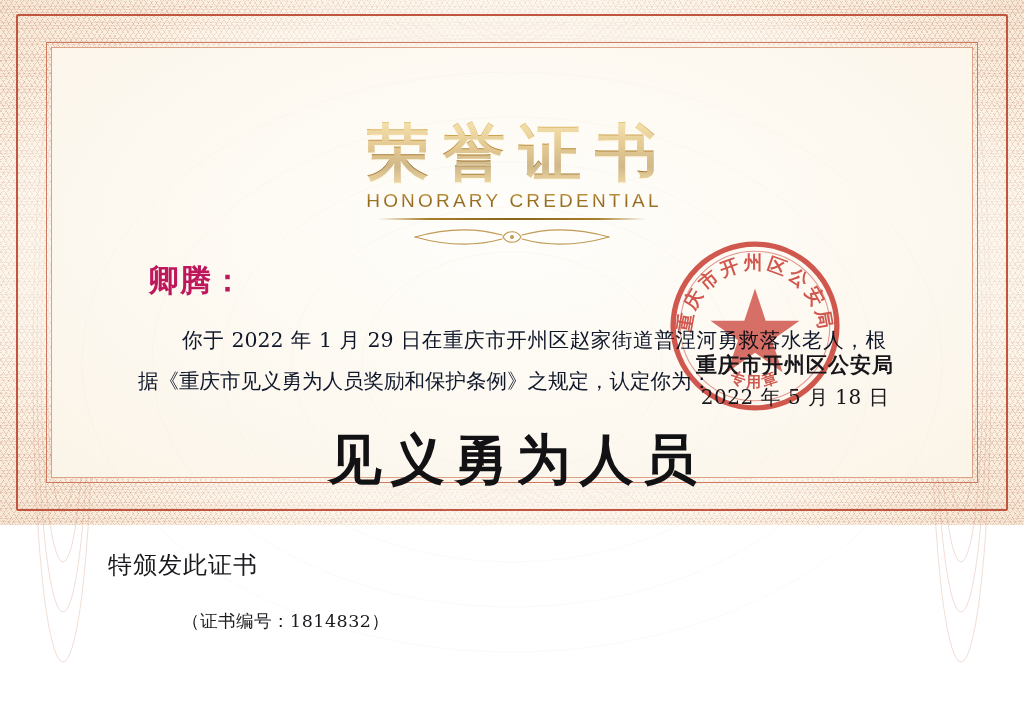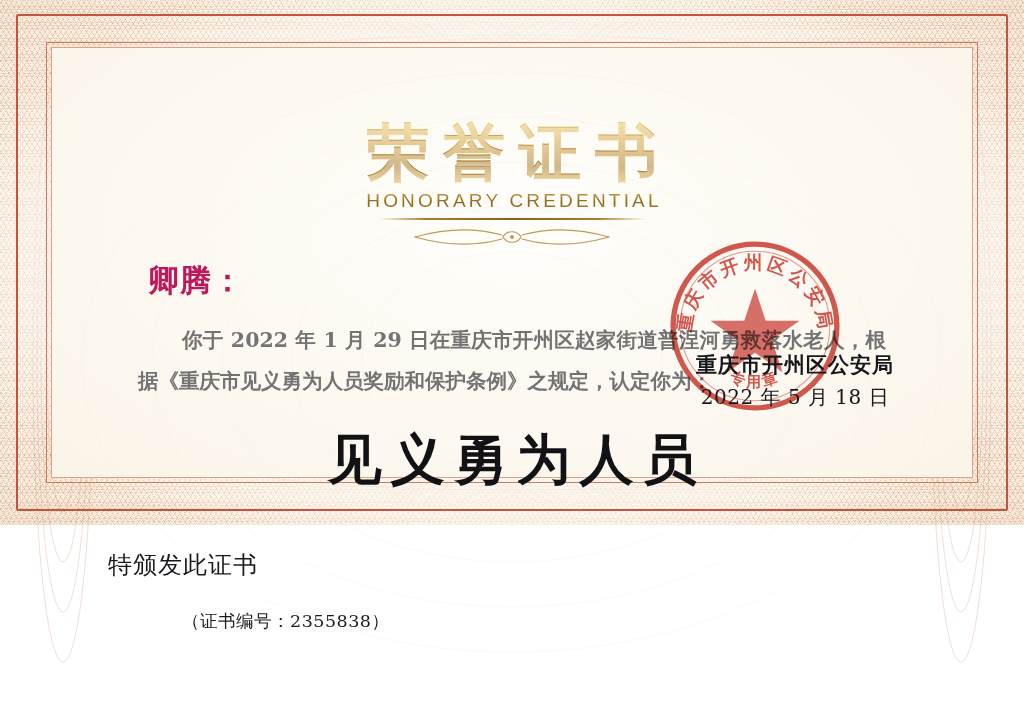--- a/index.html
+++ b/index.html
@@ -143,23 +143,23 @@
     color: #be185d;
     letter-spacing: 1px;
   }
 
   .body-text {
     margin-top: 18px;
     margin-left: 30px;
     margin-right: 30px;
     font-family: "DejaVu Serif", serif;
     font-size: 20.5px;
-    font-weight: bold;
+    font-weight: normal;
     line-height: 2.0;
-    color: #737373;
+    color: #0f172a;
     text-indent: 44px;
     text-align: justify;
   }
 
   .award-title {
     margin-top: 22px;
     text-align: center;
     font-family: "DejaVu Serif", serif;
     font-size: 54px;
     font-weight: bold;
@@ -335,21 +335,21 @@
     </div>
 
     <div class="recipient">卿腾：</div>
 
     <div class="body-text">你于 2022 年 1 月 29 日在重庆市开州区赵家街道普涅河勇救落水老人，根据《重庆市见义勇为人员奖励和保护条例》之规定，认定你为：</div>
 
     <div class="award-title">见义勇为人员</div>
 
     <div class="grant-line">特颁发此证书</div>
 
-    <div class="cert-number">（证书编号：2355838）</div>
+    <div class="cert-number">（证书编号：1814832）</div>
 
     <svg class="seal" viewBox="0 0 200 200">
       <g stroke="#c8342a" fill="none">
         <circle cx="100" cy="100" r="92" stroke-width="6"></circle>
         <circle cx="100" cy="100" r="84" stroke-width="1.2" opacity="0.6"></circle>
       </g>
       <path d="M100 58 L112 94 L150 94 L119 116 L131 152 L100 130 L69 152 L81 116 L50 94 L88 94 Z" fill="#c8342a" opacity="0.85"></path>
       <path id="sealTopArc" d="M 28 108 A 72 72 0 0 1 172 108" fill="none"></path>
       <text font-family="'DejaVu Serif', serif" font-size="21" font-weight="bold" fill="#c8342a" letter-spacing="4">
         <textPath href="#sealTopArc" startOffset="50%" text-anchor="middle">重庆市开州区公安局</textPath>

